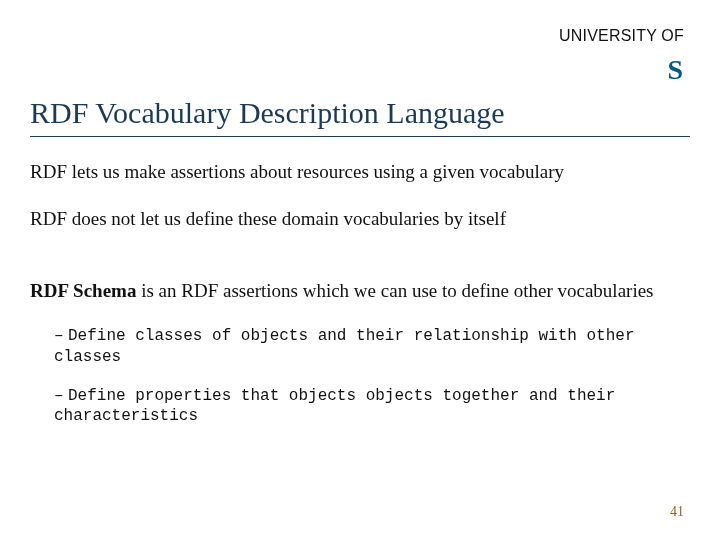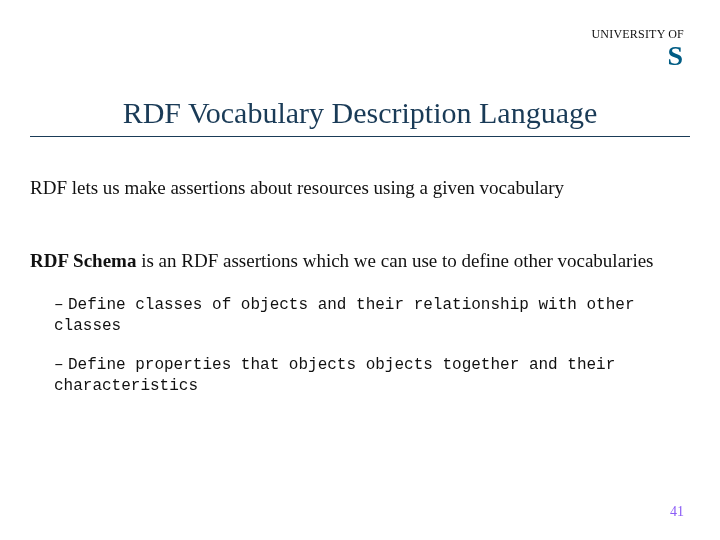--- a/index.html
+++ b/index.html
@@ -20,25 +20,25 @@
     box-sizing: border-box;
   }
   .logo {
     position: absolute;
     top: 28px;
     right: 36px;
     text-align: right;
     line-height: 1;
   }
   .logo-top {
-    font-family: Liberation Serif, serif;
-    font-size: 12px;
+    font-family: Liberation Sans, sans-serif;
+    font-size: 16px;
     color: #111;
     letter-spacing: 0.2px;
-    margin-bottom: 2px;
+    margin-bottom: 12px;
   }
   .logo-main {
     font-family: Georgia, serif;
     font-size: 22px;
     font-weight: 400;
     color: #111;
     display: flex;
     align-items: baseline;
     justify-content: flex-end;
   }
@@ -51,25 +51,24 @@
   .title {
     position: absolute;
     top: 96px;
     left: 30px;
     right: 30px;
     font-family: Georgia, serif;
     font-size: 30px;
     color: #1a3b57;
     border-bottom: 1.5px solid #1a3b57;
     padding-bottom: 6px;
-    text-align: center;
   }
   .body {
     position: absolute;
-    top: 176px;
+    top: 160px;
     left: 30px;
     right: 30px;
   }
   .para {
     font-family: Georgia, serif;
     font-size: 19px;
     color: #111;
     margin-bottom: 22px;
     line-height: 1.3;
   }
@@ -89,39 +88,40 @@
   .sub .dash {
     display: inline-block;
     width: 14px;
   }
   .pagenum {
     position: absolute;
     bottom: 20px;
     right: 36px;
     font-family: Georgia, serif;
     font-size: 14px;
-    color: #8b5cf6;
+    color: #a16207;
   }
 </style>
 </head>
 <body>
 
 <div class="slide">
 
   <div class="logo">
     <div class="logo-top">UNIVERSITY OF</div>
     <div class="logo-main">
       <span class="logo-mark">S</span>
     </div>
   </div>
 
   <div class="title">RDF Vocabulary Description Language</div>
 
   <div class="body">
     <div class="para">RDF lets us make assertions about resources using a given vocabulary</div>
+    <div class="para">RDF does not let us define these domain vocabularies by itself</div>
     <div class="para spaced">
       <span class="bold">RDF Schema</span><span> is an RDF assertions which we can use to define other vocabularies</span>
     </div>
     <div class="sub">
       <span class="dash">–</span><span>Define classes of objects and their relationship with other classes</span>
     </div>
     <div class="sub">
       <span class="dash">–</span><span>Define properties that objects objects together and their characteristics</span>
     </div>
   </div>

